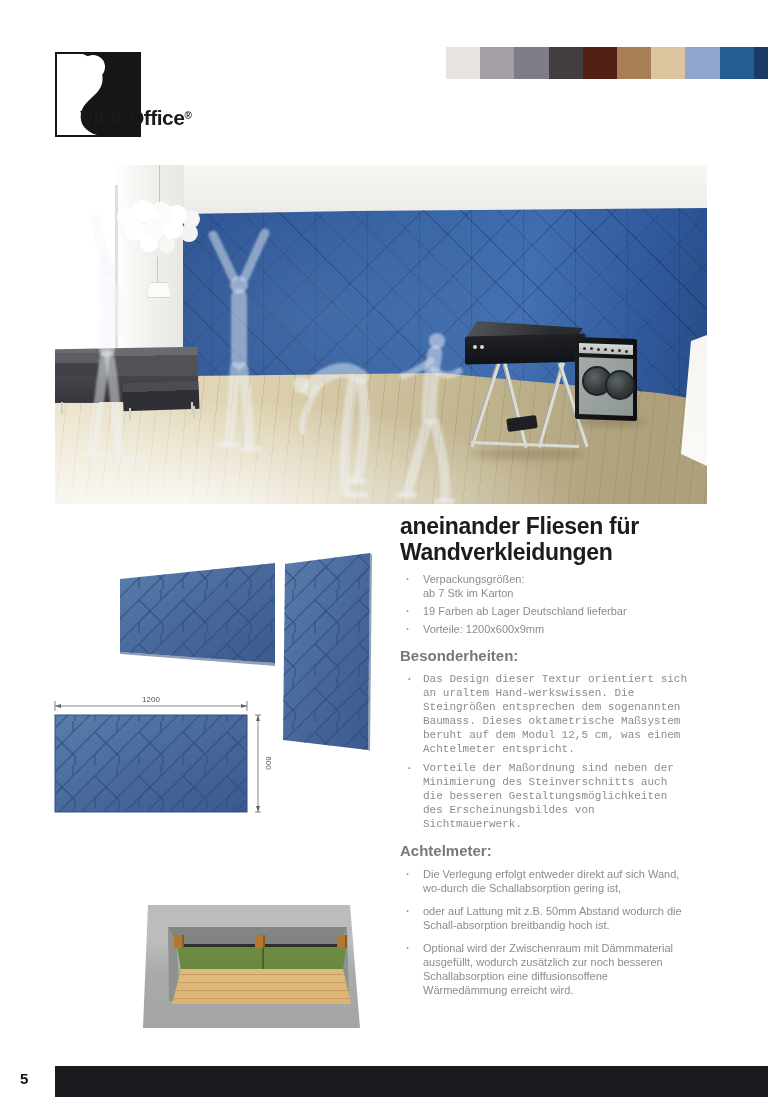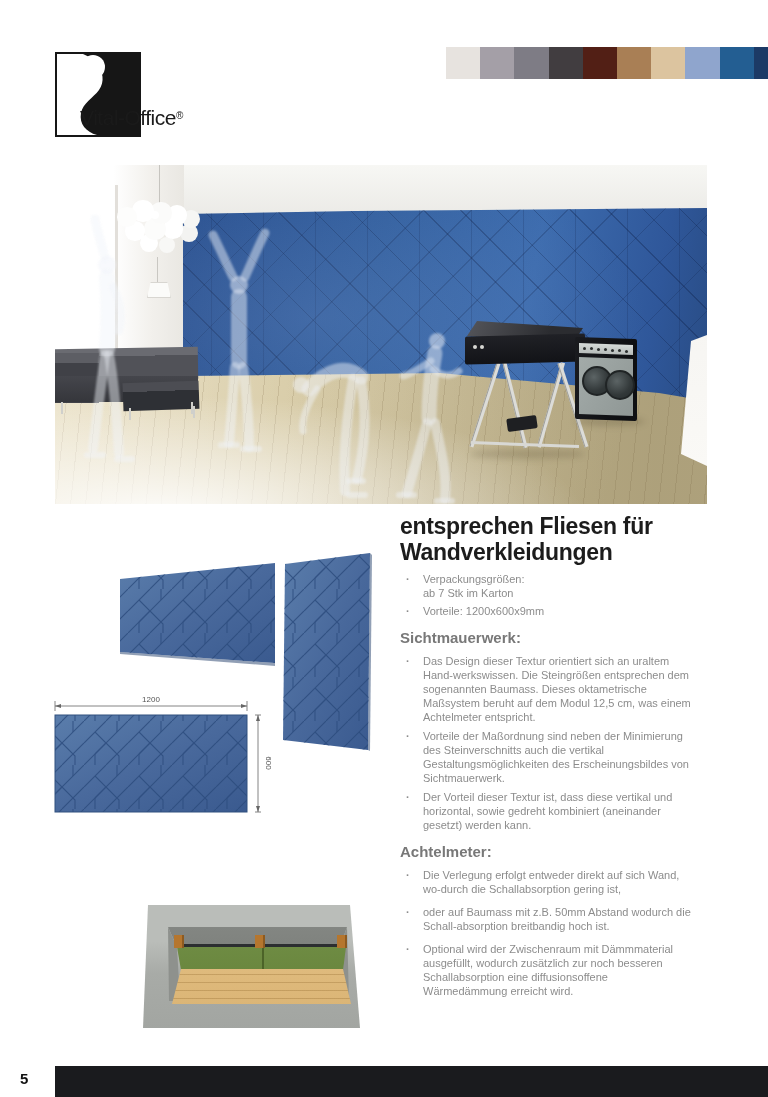--- a/index.html
+++ b/index.html
@@ -1,21 +1,21 @@
 <!DOCTYPE html>
 <html><head>
 <meta charset="utf-8">
 <style>
   html,body{margin:0;padding:0;background:#d9d9d9;}
   .page{position:relative;width:768px;height:1097px;margin:0 auto;background:#ffffff;
         font-family:"Liberation Sans",sans-serif;overflow:hidden;}
 
   
   .logo-box{position:absolute;left:55px;top:52px;width:86px;height:85px;}
-  .logo-text{position:absolute;left:80px;top:106px;font-size:21px;font-weight:normal;
+  .logo-text{position:absolute;left:80px;top:106px;font-size:21px;font-weight:bold;
              color:#1a1a1a;letter-spacing:-0.5px;white-space:nowrap;}
   .logo-text sup{font-size:10px;vertical-align:6px;}
   .swatch-strip{position:absolute;left:446px;top:47px;width:322px;height:32px;display:flex;}
   .swatch{width:34.2px;height:32px;}
   .swatch:last-child{width:14px;}
 
   
   .room{position:absolute;left:55px;top:165px;width:652px;height:339px;overflow:hidden;background:#f4f3f0;}
   .ceiling{position:absolute;left:0;top:0;width:652px;height:60px;
            background:linear-gradient(to bottom,#f7f7f4,#e9e8e4);}
@@ -100,21 +100,21 @@
   
   .copy{position:absolute;left:400px;top:513px;width:293px;}
   .copy h1{margin:0;font-size:23px;line-height:26px;font-weight:bold;color:#1c1c1c;
            letter-spacing:-0.3px;white-space:pre-line;}
   .copy h2{margin:11px 0 0 0;font-size:14.5px;line-height:18px;font-weight:bold;color:#787878;white-space:pre-line;}
   .copy h3{margin:11px 0 6px 0;font-size:15px;line-height:18px;font-weight:bold;color:#787878;}
   .copy ul{margin:7px 0 0 0;padding:0;list-style:none;}
   .copy li{position:relative;padding-left:23px;font-size:11px;line-height:14px;color:#8c8c8c;white-space:pre-line;}
   .copy li:before{content:"\00B7";position:absolute;left:6px;top:0;color:#8c8c8c;font-weight:bold;}
   ul.tight li{margin-bottom:4px;}
-  ul.feat li{margin-bottom:5px;}
+  ul.feat li{margin-bottom:5px;font-family:Liberation Mono, monospace;}
   ul.proc li{margin-bottom:9px;}
 
   
   .diagram{position:absolute;left:143px;top:903px;width:217px;height:127px;}
   .dg{position:absolute;left:0;top:0;width:217px;height:127px;}
   .dg-outer{clip-path:polygon(5px 2px,207px 2px,217px 125px,0px 125px);
      background:linear-gradient(to bottom,#babdb9 0 30%,#a8aba7 55%,#a2a5a1);}
   .dg-head{clip-path:polygon(25px 24px,204px 24px,197px 44px,34px 44px);
      background:linear-gradient(to bottom,#888b87,#6e716d);}
   .dg-sideL{clip-path:polygon(25px 24px,34px 44px,37px 98px,26px 98px);background:#8e918d;}
@@ -295,37 +295,37 @@
       <polygon points="15,161 21,159 21,163" fill="#666666"></polygon>
       <polygon points="207,161 201,159 201,163" fill="#666666"></polygon>
       <polygon points="218,170 216,176 220,176" fill="#666666"></polygon>
       <polygon points="218,267 216,261 220,261" fill="#666666"></polygon>
       <text x="111" y="157" font-size="8" fill="#555555" text-anchor="middle" font-family="Liberation Sans, sans-serif">1200</text>
       <text x="226" y="218" font-size="8" fill="#555555" text-anchor="middle" font-family="Liberation Sans, sans-serif" transform="rotate(90 226 218)">600</text>
     </g>
   </svg>
 
   <div class="copy">
-    <h1>entsprechen Fliesen für
+    <h1>aneinander Fliesen für
 Wandverkleidungen</h1>
     <ul class="tight">
       <li>Verpackungsgrößen:
 ab 7 Stk im Karton</li>
+      <li>19 Farben ab Lager Deutschland lieferbar</li>
       <li>Vorteile: 1200x600x9mm</li>
     </ul>
-    <h3>Sichtmauerwerk:</h3>
+    <h3>Besonderheiten:</h3>
     <ul class="feat">
       <li>Das Design dieser Textur orientiert sich an uraltem Hand-werkswissen. Die Steingrößen entsprechen dem sogenannten Baumass. Dieses oktametrische Maßsystem beruht auf dem Modul 12,5 cm, was einem Achtelmeter entspricht.</li>
-      <li>Vorteile der Maßordnung sind neben der Minimierung des Steinverschnitts auch die vertikal Gestaltungsmöglichkeiten des Erscheinungsbildes von Sichtmauerwerk.</li>
-      <li>Der Vorteil dieser Textur ist, dass diese vertikal und horizontal, sowie gedreht kombiniert (aneinander gesetzt) werden kann.</li>
+      <li>Vorteile der Maßordnung sind neben der Minimierung des Steinverschnitts auch die besseren Gestaltungsmöglichkeiten des Erscheinungsbildes von Sichtmauerwerk.</li>
     </ul>
     <h3>Achtelmeter:</h3>
     <ul class="proc">
       <li>Die Verlegung erfolgt entweder direkt auf sich Wand, wo-durch die Schallabsorption gering ist,</li>
-      <li>oder auf Baumass mit z.B. 50mm Abstand wodurch die Schall-absorption breitbandig hoch ist.</li>
+      <li>oder auf Lattung mit z.B. 50mm Abstand wodurch die Schall-absorption breitbandig hoch ist.</li>
       <li>Optional wird der Zwischenraum mit Dämmmaterial ausgefüllt, wodurch zusätzlich zur noch besseren Schallabsorption eine diffusionsoffene Wärmedämmung erreicht wird.</li>
 
     </ul>
   </div>
 
   <div class="diagram">
     <div class="dg dg-outer"></div>
     <div class="dg dg-head"></div>
     <div class="dg dg-sideL"></div>
     <div class="dg dg-sideR"></div>

